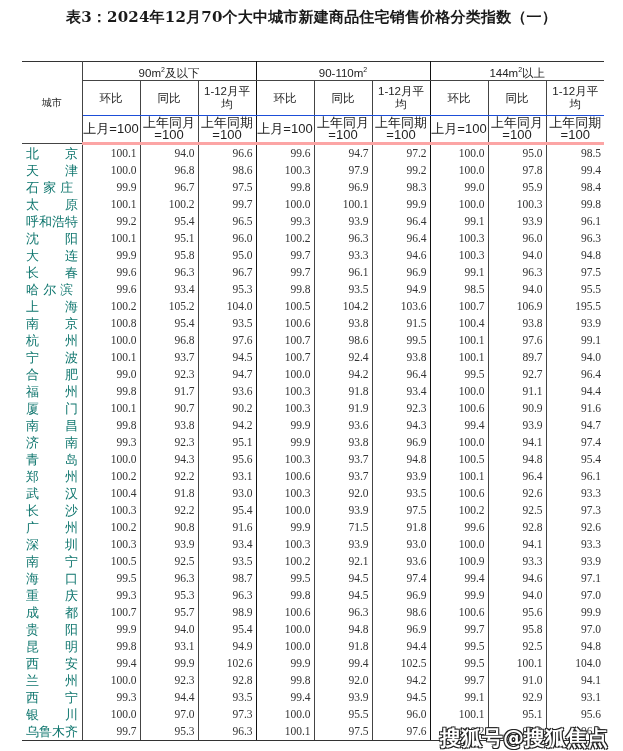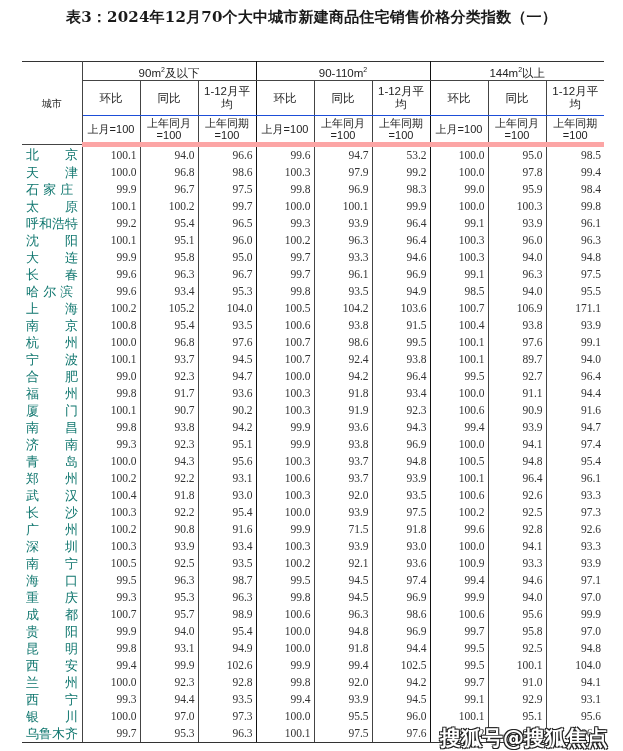--- a/index.html
+++ b/index.html
@@ -9,21 +9,21 @@
            font-size: 15px; font-weight: bold; letter-spacing: 0.2px;
            font-family: "DejaVu Serif", "Liberation Serif", serif; }
   table { position: absolute; left: 22px; top: 61px; border-collapse: collapse;
           table-layout: fixed; }
   col.city { width: 60px; }
   col.num { width: 58px; }
   th { font-weight: normal; font-family: Liberation Sans, sans-serif;
        font-size: 11.5px; text-align: center; padding: 0; color: #222; line-height: 13px; }
   thead tr.group th { height: 18px; border-bottom: 1px solid #444; }
   thead tr.metric th { height: 34px; border-bottom: 1px solid #1d4ed8; text-align: center; }
-  thead tr.base th { height: 26px; border-bottom: 5px solid #fca5a5; font-size: 11px; line-height: 12px; text-align: center; }
+  thead tr.base th { height: 26px; border-bottom: 3px solid #fca5a5; font-size: 13px; line-height: 12px; text-align: center; }
   thead tr.group { border-top: 1.5px solid #333; }
   th.cityh { border-right: 1px solid #444; font-size: 10px; }
   .bl { border-left: 1px solid #444; }
   .blt { border-left: 1.5px solid #111; }
   .sup { font-size: 7px; vertical-align: super; }
   td { font-family: "Liberation Serif", "DejaVu Serif", serif; font-size: 11.5px;
        height: 17px; padding: 0 3px 0 0; text-align: right; color: #333; line-height: 17px; }
   td.cityname { text-align: left; padding: 0 0 0 4px; font-family: "DejaVu Sans", "Liberation Sans", sans-serif;
                 font-size: 13px; color: #0f766e; border-right: 1px solid #444; letter-spacing: 0; }
   tbody tr:last-child td { border-bottom: 1.5px solid #333; }
@@ -80,21 +80,21 @@
       </tr>
   </thead>
   <tbody id="tbody">
       <tr>
         <td class="cityname">北　　京</td>
         <td class="bl">100.1</td>
         <td class="bl">94.0</td>
         <td class="bl">96.6</td>
         <td class="blt">99.6</td>
         <td class="bl">94.7</td>
-        <td class="bl">53.2</td>
+        <td class="bl">97.2</td>
         <td class="blt">100.0</td>
         <td class="bl">95.0</td>
         <td class="bl">98.5</td>
       </tr>
       <tr>
         <td class="cityname">天　　津</td>
         <td class="bl">100.0</td>
         <td class="bl">96.8</td>
         <td class="bl">98.6</td>
         <td class="blt">100.3</td>
@@ -191,21 +191,21 @@
       <tr>
         <td class="cityname">上　　海</td>
         <td class="bl">100.2</td>
         <td class="bl">105.2</td>
         <td class="bl">104.0</td>
         <td class="blt">100.5</td>
         <td class="bl">104.2</td>
         <td class="bl">103.6</td>
         <td class="blt">100.7</td>
         <td class="bl">106.9</td>
-        <td class="bl">171.1</td>
+        <td class="bl">195.5</td>
       </tr>
       <tr>
         <td class="cityname">南　　京</td>
         <td class="bl">100.8</td>
         <td class="bl">95.4</td>
         <td class="bl">93.5</td>
         <td class="blt">100.6</td>
         <td class="bl">93.8</td>
         <td class="bl">91.5</td>
         <td class="blt">100.4</td>

